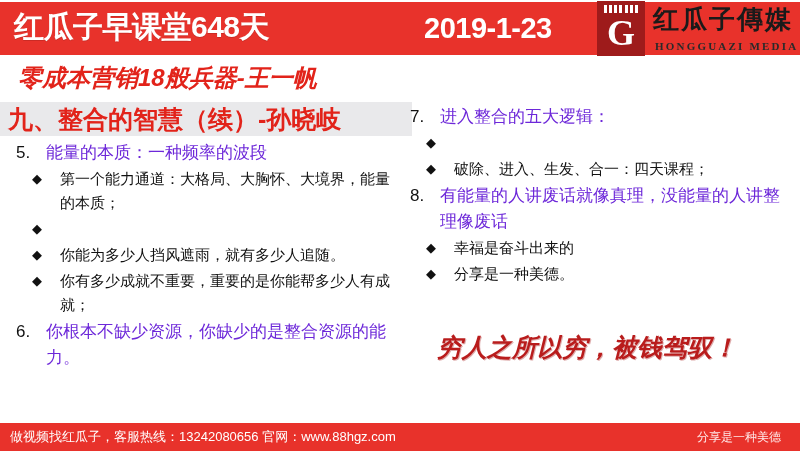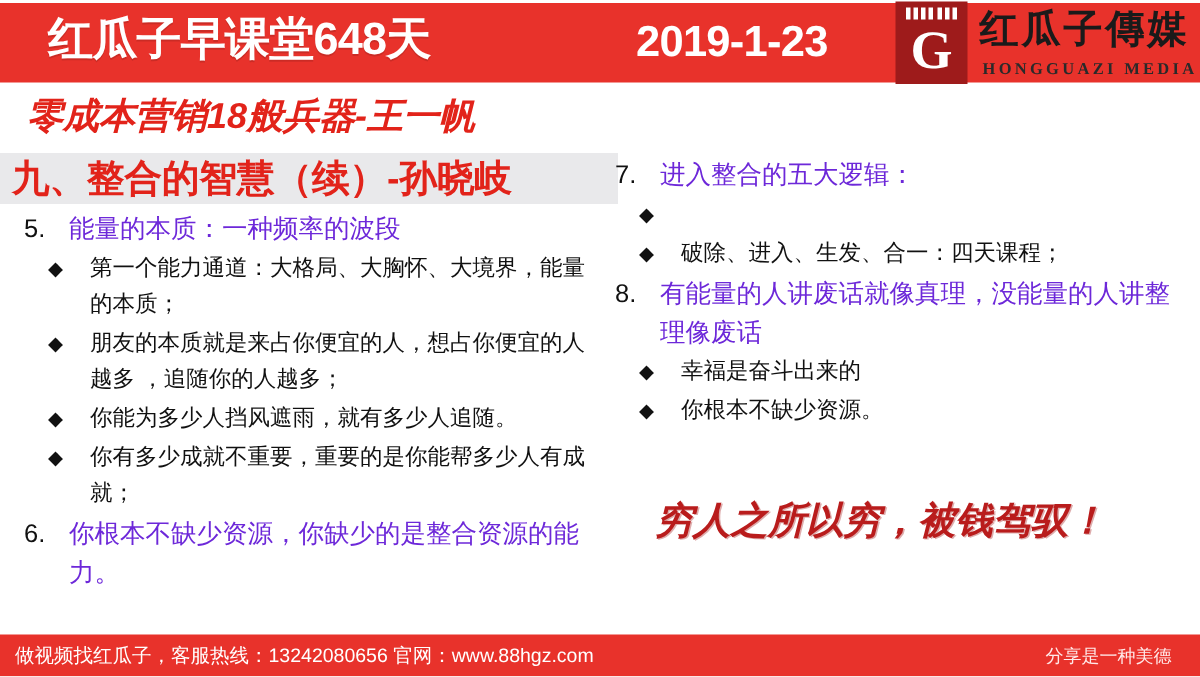--- a/index.html
+++ b/index.html
@@ -23,21 +23,21 @@
   .header-bar {
     position: absolute;
     left: 0;
     top: 2px;
     width: 800px;
     height: 53px;
     background: #e8322b;
   }
   .header-title {
     position: absolute;
-    left: 32px;
+    left: 14px;
     top: 8px;
     font-size: 30px;
     font-weight: bold;
     color: #ffffff;
     letter-spacing: -0.5px;
     white-space: nowrap;
     line-height: 38px;
     text-shadow: 0 1px 0 rgba(0,0,0,0.12);
     text-align: center;
   }
@@ -291,21 +291,20 @@
       <div class="item-num">5.</div>
       <div class="item-text">能量的本质：一种频率的波段</div>
     </div>
 
     <div class="sub">
       <div class="bullet">◆</div>
       <div class="sub-text">第一个能力通道：大格局、大胸怀、大境界，能量的本质；</div>
     </div>
     <div class="sub">
       <div class="bullet">◆</div>
-      <div class="sub-text">朋友的本质就是来占你便宜的人，想占你便宜的人越多 ，追随你的人越多；</div>
     </div>
     <div class="sub">
       <div class="bullet">◆</div>
       <div class="sub-text">你能为多少人挡风遮雨，就有多少人追随。</div>
     </div>
     <div class="sub">
       <div class="bullet">◆</div>
       <div class="sub-text">你有多少成就不重要，重要的是你能帮多少人有成就；</div>
     </div>
 
@@ -335,21 +334,21 @@
       <div class="item-num">8.</div>
       <div class="item-text">有能量的人讲废话就像真理，没能量的人讲整理像废话</div>
     </div>
 
     <div class="sub">
       <div class="bullet">◆</div>
       <div class="sub-text">幸福是奋斗出来的</div>
     </div>
     <div class="sub">
       <div class="bullet">◆</div>
-      <div class="sub-text">你根本不缺少资源。</div>
+      <div class="sub-text">分享是一种美德。</div>
     </div>
 
   </div>
 
   <div class="slogan">穷人之所以穷，被钱驾驭！</div>
 
   <div class="footer-bar"></div>
   <div class="footer-left">做视频找红瓜子，客服热线：13242080656  官网：www.88hgz.com</div>
   <div class="footer-right">分享是一种美德</div>
 

